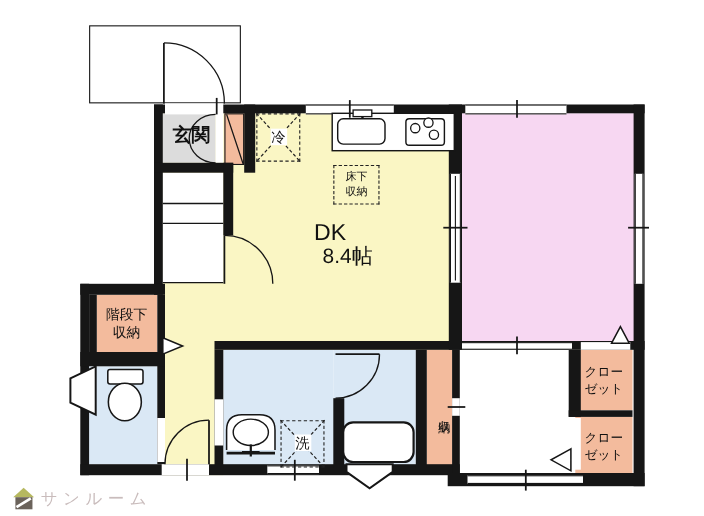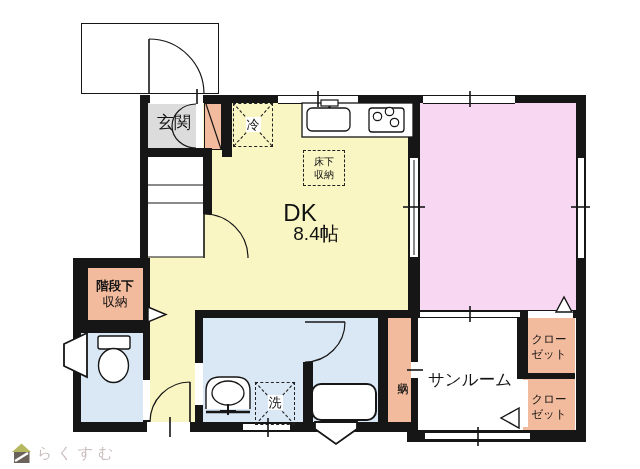--- a/index.html
+++ b/index.html
@@ -183,38 +183,37 @@
     </g>
     <line x1="414" y1="160" x2="414" y2="255" stroke="#161616" stroke-width="1"></line>
 
     <g>
       <polygon points="12,452 21.5,443.5 31,452" fill="#b6b860"></polygon>
       <rect x="14" y="452" width="15.5" height="11" fill="#6b635b"></rect>
       <line x1="15" y1="461" x2="28" y2="453" stroke="#ffffff" stroke-width="2.5"></line>
     </g>
   </svg>
 
-  <div class="lbl" style="left:150px;top:113px;width:48px;font-size:17px;">玄関</div>
-  <div class="lbl" style="left:260px;top:199px;width:80px;font-size:24px;">DK</div>
+  <div class="lbl" style="left:150px;top:113px;width:48px;font-size:17px;font-weight:bold;">玄関</div>
+  <div class="lbl" style="left:260px;top:199px;width:80px;font-size:21px;">DK</div>
   <div class="lbl" style="left:276px;top:223px;width:80px;font-size:19px;">8.4帖</div>
   <div class="lbl" style="left:243px;top:117px;width:20px;font-size:13px;"><span class="tag">冷</span></div>
   <div class="lbl lbl-sm" style="left:303px;top:155px;width:42px;">
     <span style="display:block;">床下</span>
     <span style="display:block;">収納</span>
   </div>
   <div class="lbl" style="left:86px;top:279px;width:58px;font-size:12.5px;line-height:15.5px;">
-    <span style="display:block;font-weight:bold;">階段下</span>
+    <span style="display:block;">階段下</span>
     <span style="display:block;">収納</span>
   </div>
   <div class="lbl" style="left:264px;top:395px;width:22px;font-size:13px;"><span class="tag">洗</span></div>
   <div class="lbl vert" style="left:391px;top:351px;width:18px;height:48px;font-size:11px;">収納</div>
-  <div class="lbl" style="left:416px;top:370px;width:108px;font-size:16.5px;">サンルーム</div>
   <div class="lbl" style="left:523px;top:332px;width:52px;font-size:11.5px;line-height:14.5px;">
     <span style="display:block;">クロー</span>
     <span style="display:block;">ゼット</span>
   </div>
   <div class="lbl" style="left:523px;top:392px;width:52px;font-size:11.5px;line-height:14.5px;">
     <span style="display:block;">クロー</span>
     <span style="display:block;">ゼット</span>
   </div>
 
-  <div class="logo-text" style="left:37px;top:444px;">らくすむ</div>
+  <div class="logo-text" style="left:37px;top:444px;">サンルーム</div>
 </div>
 
 </body></html>

